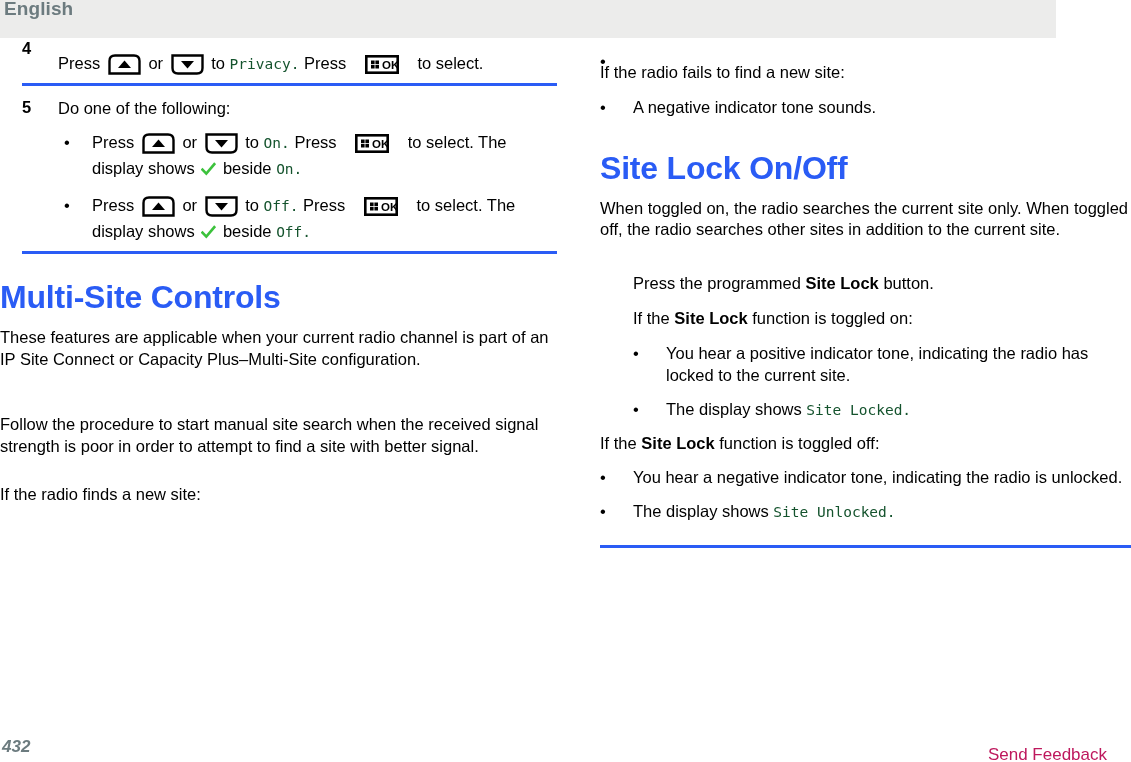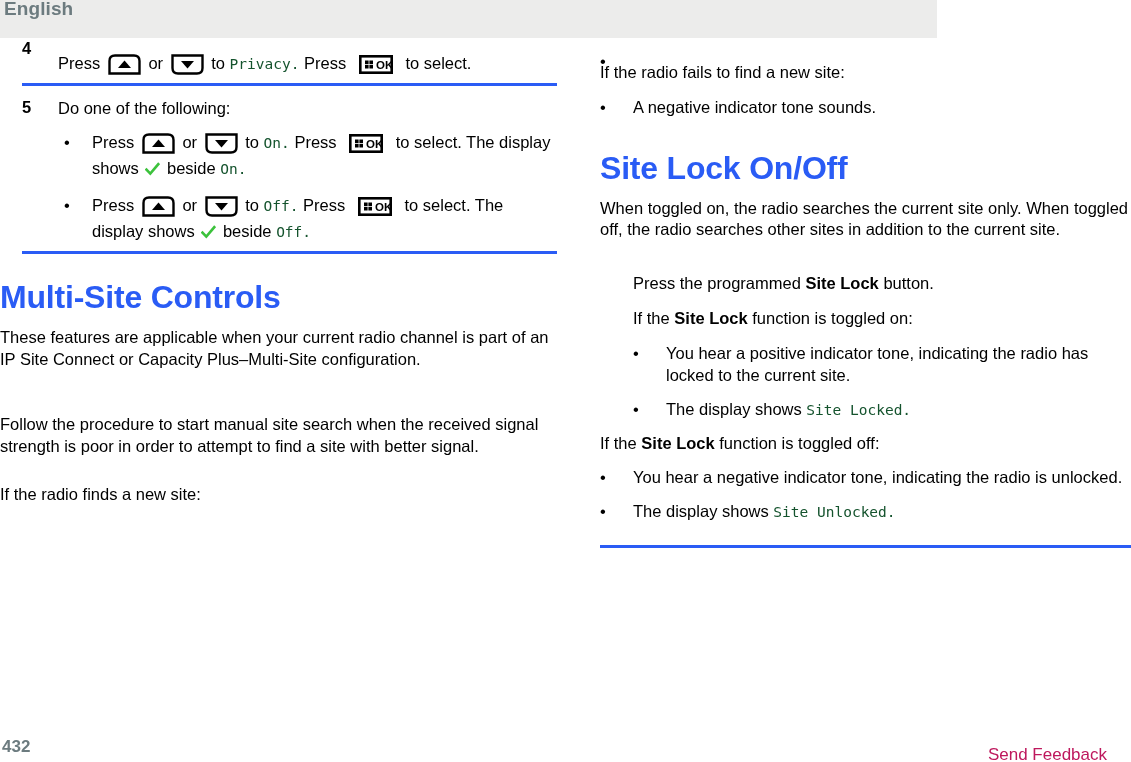--- a/index.html
+++ b/index.html
@@ -6,21 +6,21 @@
   body{
     width:1131px;height:762px;
     background:#ffffff;
     font-family:"Liberation Sans", sans-serif;
     -webkit-font-smoothing:antialiased;
     overflow:hidden;
     position:relative;
   }
   
   #header-band{
-    position:absolute;left:0;top:0;width:937px;height:38px;
+    position:absolute;left:0;top:0;width:1056px;height:38px;
     background:#ececeb;
   }
   #header-lang{
     position:absolute;left:4px;top:-3px;
     font-size:19px;font-weight:bold;color:#6c7b7f;
     letter-spacing:0.1px;
     line-height:24px;
   }
   
   #col-left{
@@ -70,34 +70,34 @@
   .rule-left{margin-left:22px;width:535px;}
   .rule-right{margin-left:0px;width:531px;}
   
   .key{
     display:inline-block;vertical-align:-6px;position:relative;
     width:33px;height:21px;margin:0 3px;
   }
   .key svg{display:block;}
   .okkey{
     display:inline-block;vertical-align:-5px;position:relative;
-    width:34px;height:19px;margin:0 8px;
+    width:34px;height:19px;margin:0 14px;
   }
   .okkey svg{display:block;}
   .check{
     display:inline-block;vertical-align:-3px;width:15px;height:15px;margin:0 2px;
   }
   .check svg{display:block;}
   
   #footer{
     position:absolute;left:0;top:735px;width:1131px;height:27px;
   }
   #page-num{
     position:absolute;left:2px;top:0;
-    font-size:17px;font-weight:bold;color:#6c7b7f;line-height:24px;
+    font-size:17px;font-weight:bold;color:#6c7b7f;line-height:24px;font-style:italic;
   }
   #send-feedback{
     position:absolute;right:24px;top:8px;
     font-size:17px;color:#be185d;line-height:24px;
     text-decoration:none;cursor:pointer;
   }
 </style>
 </head>
 <body>
 

